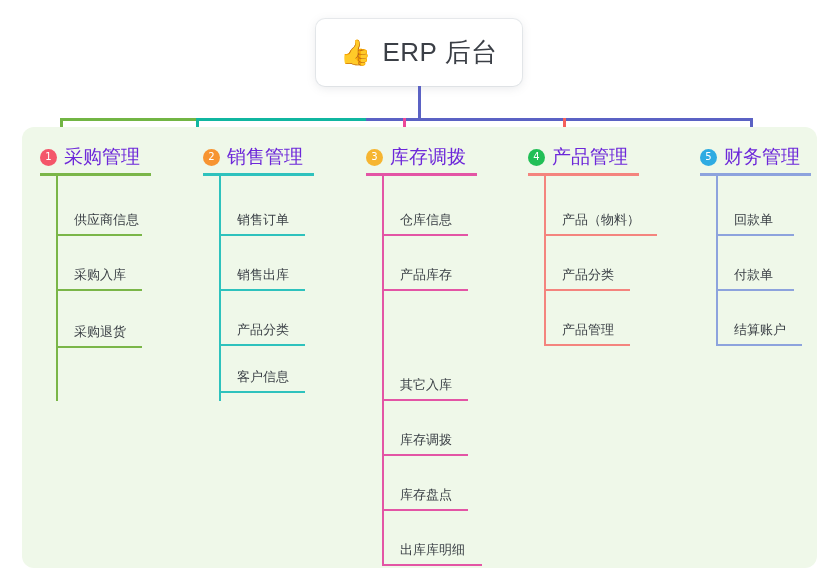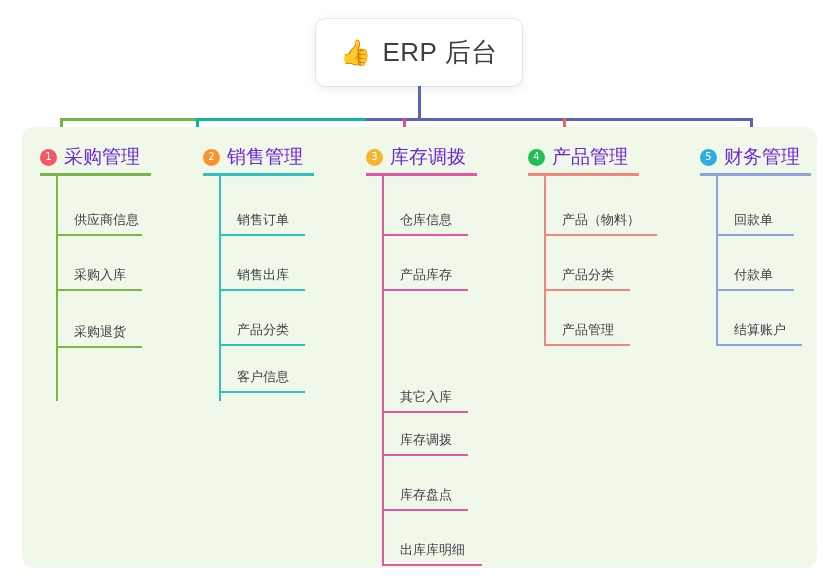--- a/index.html
+++ b/index.html
@@ -144,21 +144,21 @@
           <div class="head-rule" style="background: rgb(227, 85, 165);"></div>
           <div class="spine" style="top: 49px; height: 390px; background: rgb(227, 85, 165);"></div>
           <div class="leaf" style="top: 79px; height: 30px; width: 86px;">
             <span class="leaf-label">仓库信息</span>
             <div class="leaf-rule" style="width: 86px; background: rgb(227, 85, 165);"></div>
           </div>
           <div class="leaf" style="top: 134px; height: 30px; width: 86px;">
             <span class="leaf-label">产品库存</span>
             <div class="leaf-rule" style="width: 86px; background: rgb(227, 85, 165);"></div>
           </div>
-          <div class="leaf" style="top: 244px; height: 30px; width: 86px; margin-top: 12px;">
+          <div class="leaf" style="top: 244px; height: 30px; width: 86px;">
             <span class="leaf-label">其它入库</span>
             <div class="leaf-rule" style="width: 86px; background: rgb(227, 85, 165);"></div>
           </div>
           <div class="leaf" style="top: 299px; height: 30px; width: 86px;">
             <span class="leaf-label">库存调拨</span>
             <div class="leaf-rule" style="width: 86px; background: rgb(227, 85, 165);"></div>
           </div>
           <div class="leaf" style="top: 354px; height: 30px; width: 86px;">
             <span class="leaf-label">库存盘点</span>
             <div class="leaf-rule" style="width: 86px; background: rgb(227, 85, 165);"></div>

